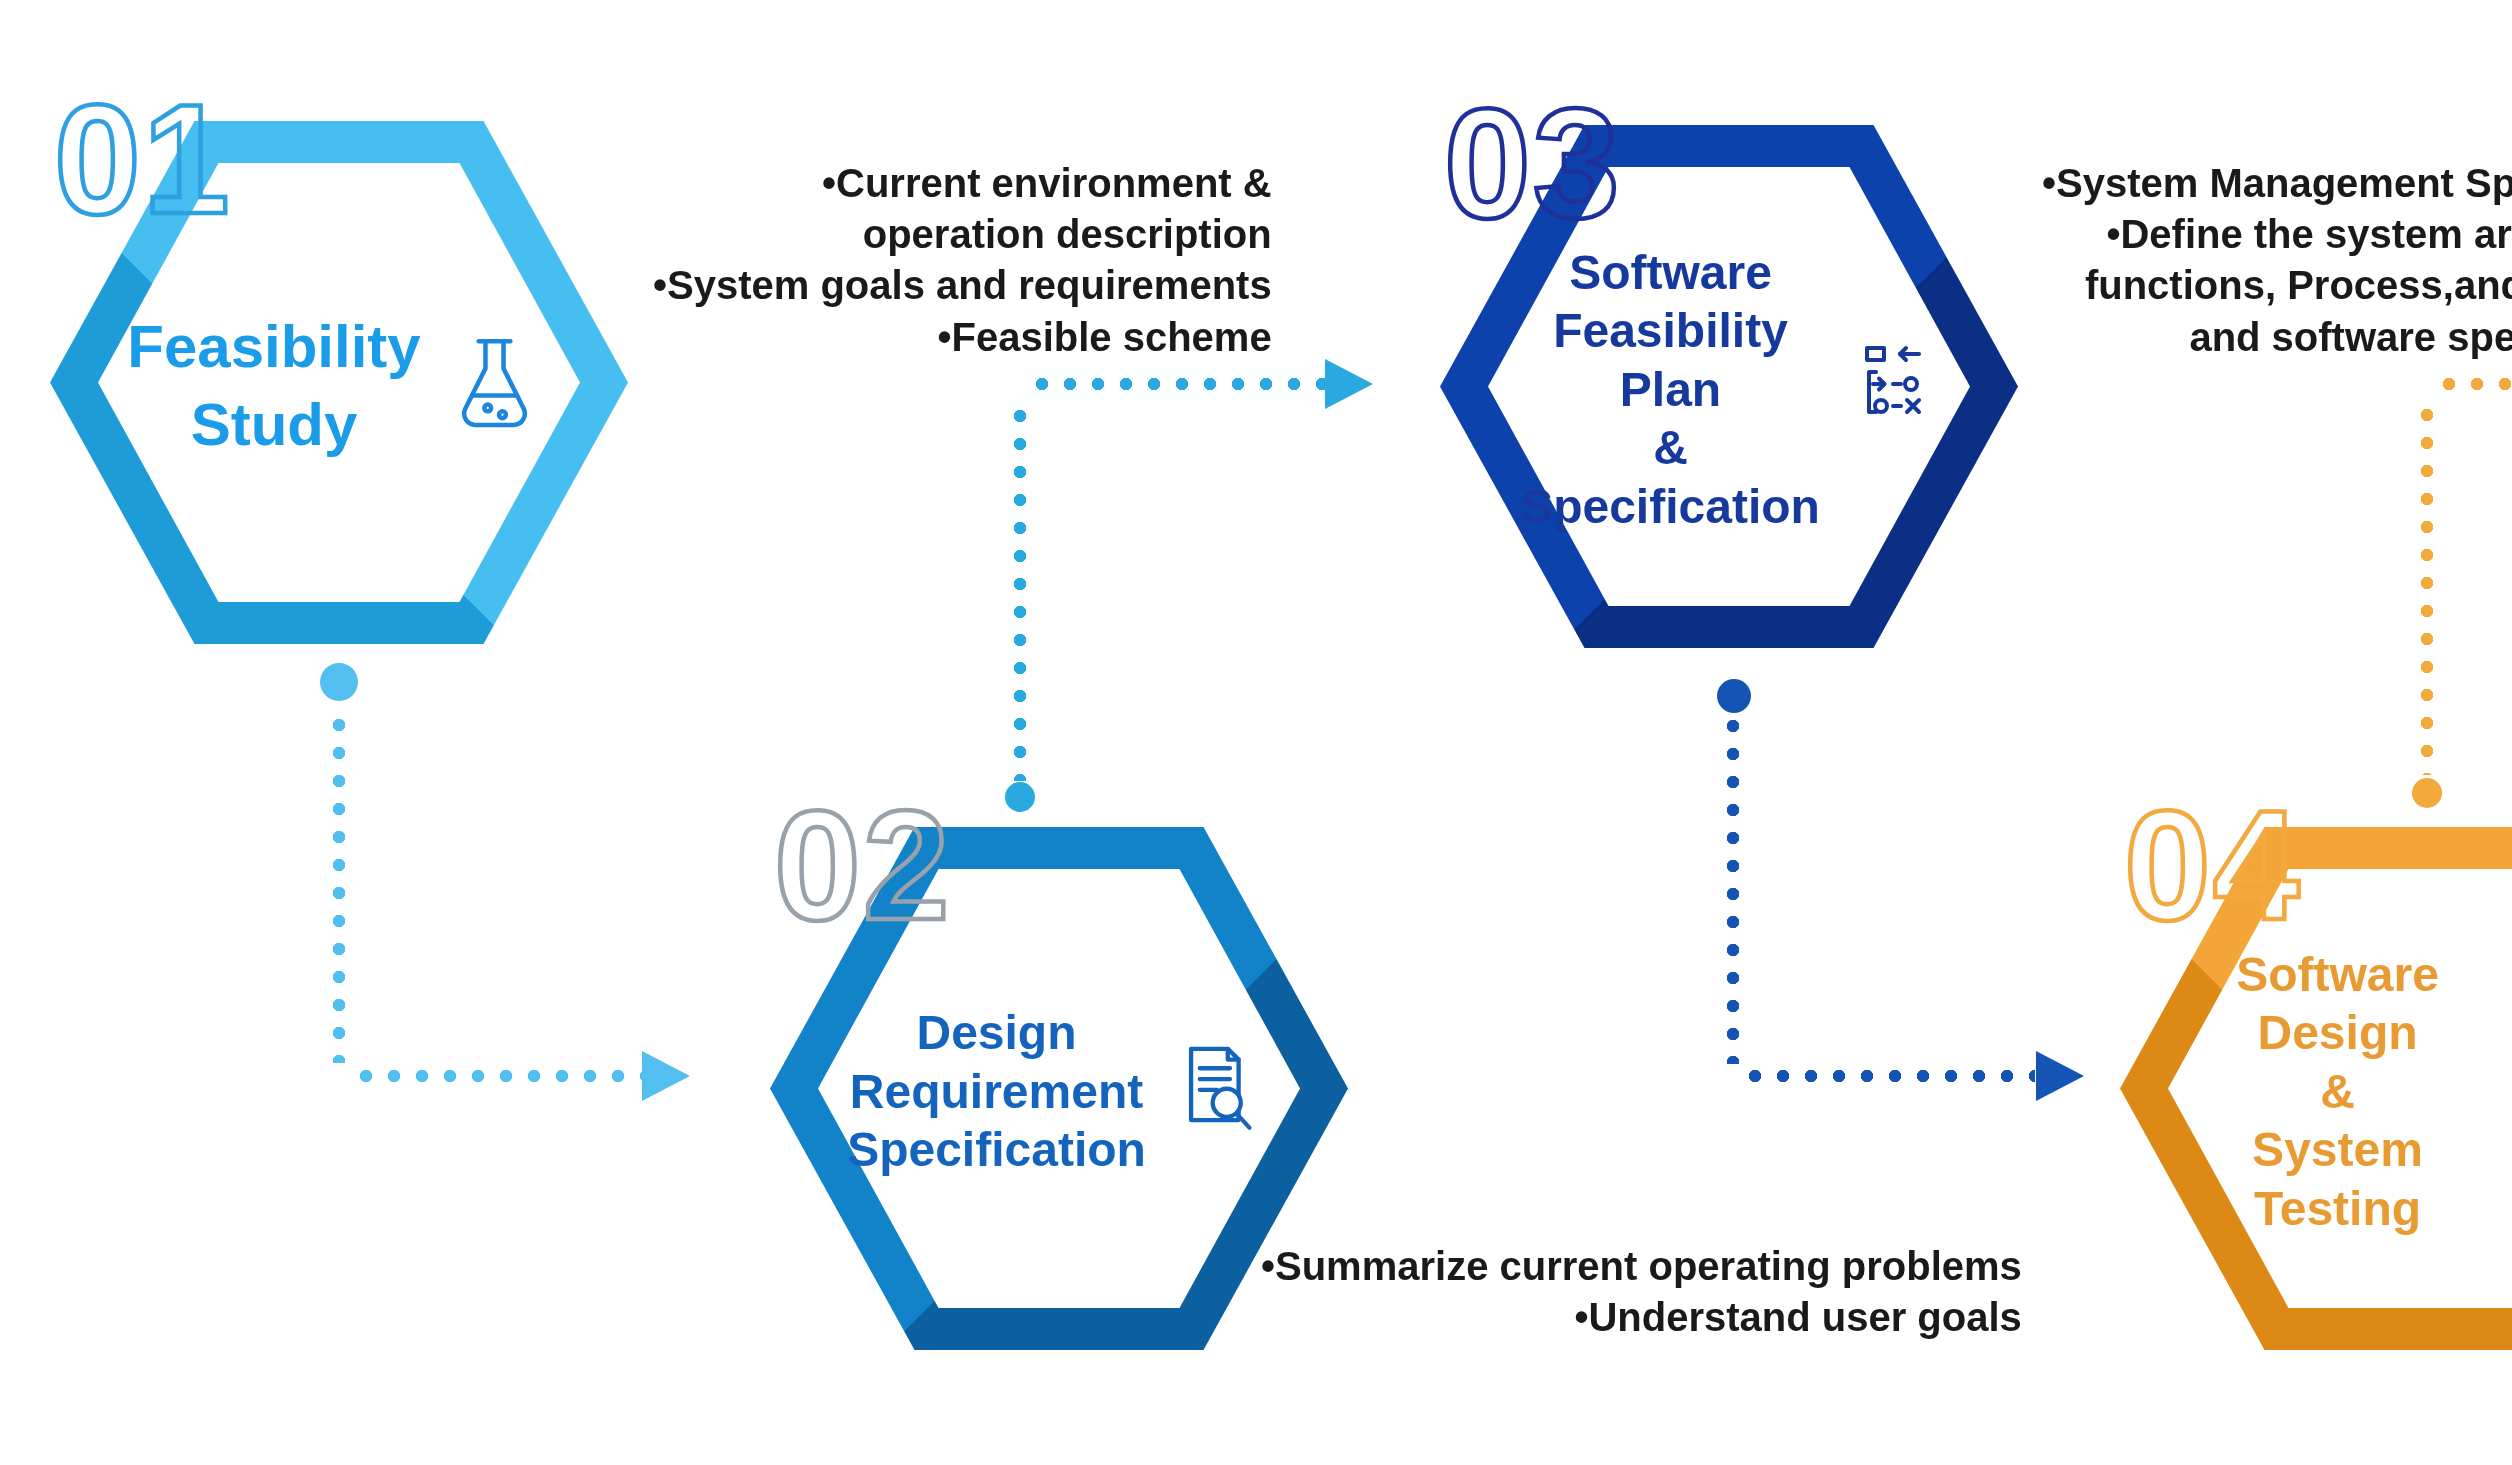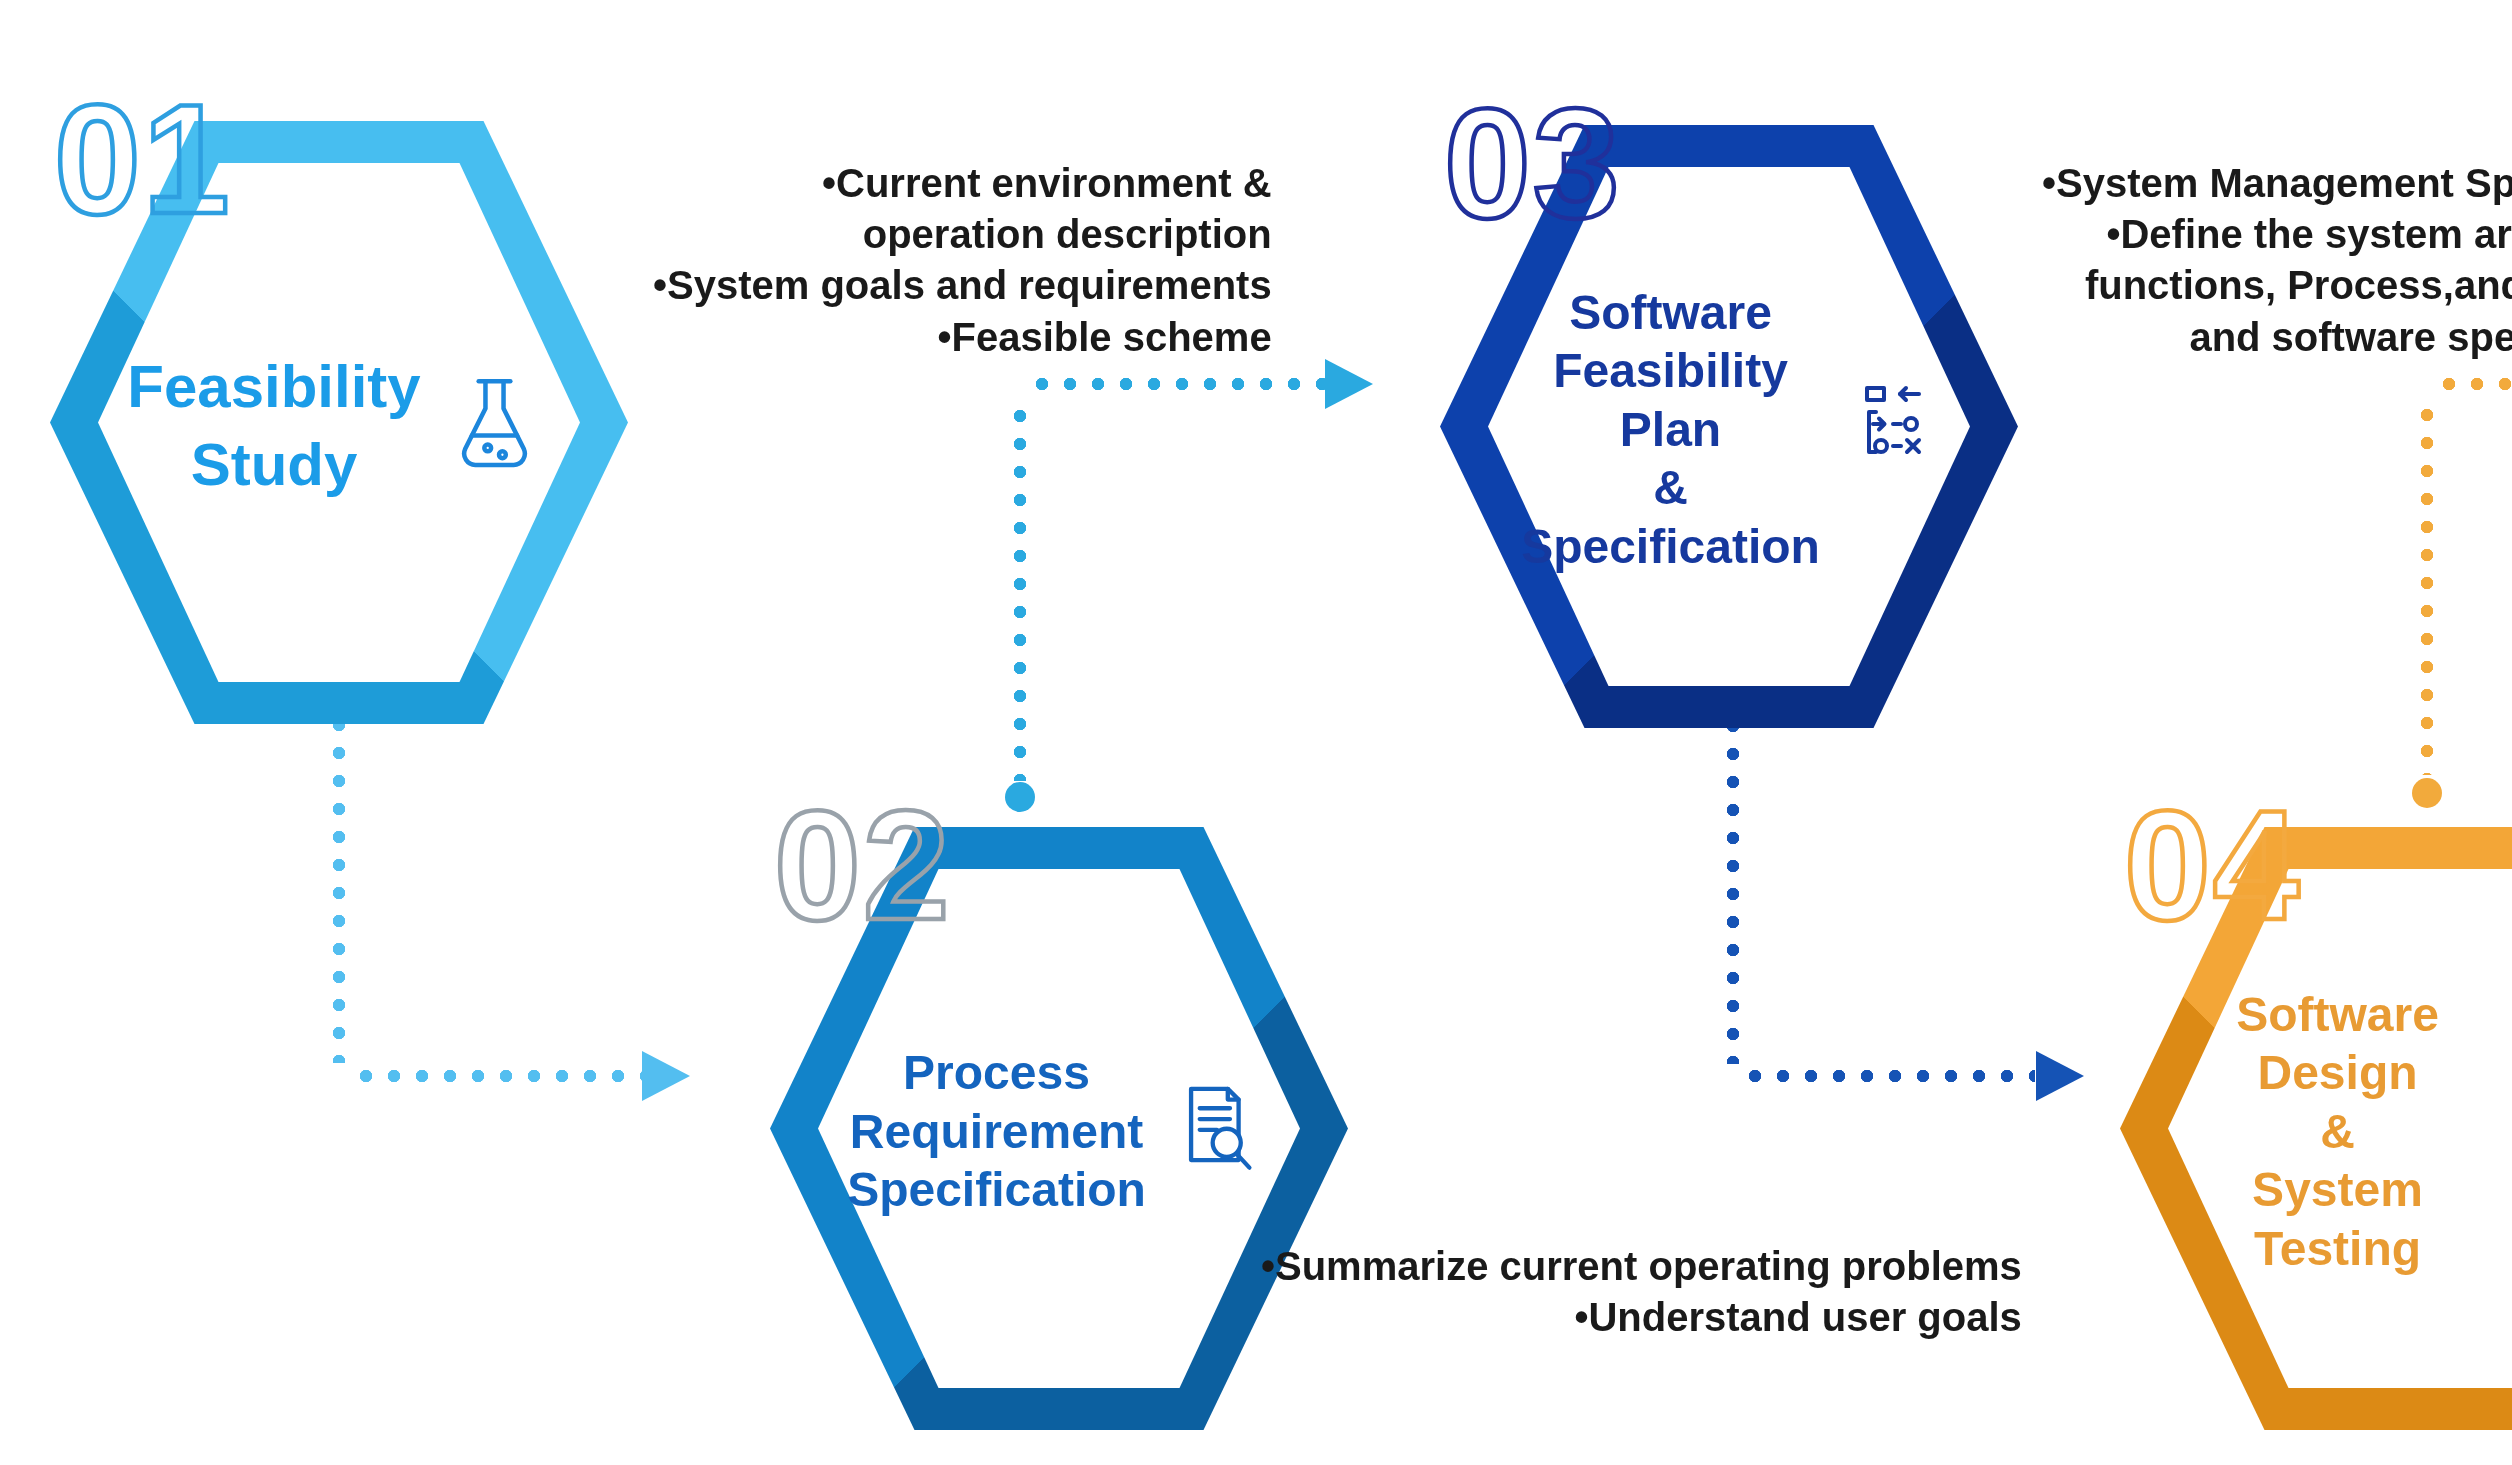--- a/index.html
+++ b/index.html
@@ -4,21 +4,21 @@
 <style>
   * { margin:0; padding:0; box-sizing:border-box; }
   html,body { width:3454px; height:1466px; }
   body {
     font-family:"Liberation Sans","DejaVu Sans",sans-serif;
     background:#fff; position:relative; overflow:hidden;
   }
   .canvas { position:absolute; inset:0; background:#fff; }
 
   
-  .hex-wrap { position:absolute; width:578px; height:603px; }
+  .hex-wrap { position:absolute; width:578px; height:523px; }
   .hex { position:absolute; clip-path:polygon(25% 0,75% 0,100% 50%,75% 100%,25% 100%,0 50%); }
   .hex.main {
     inset:0;
     background:linear-gradient(var(--ang,45deg), var(--shadow) 0 42%, var(--main) 42%);
   }
   .hex.inner { left:48px; right:48px; top:42px; bottom:42px; background:#fff; }
 
   .step-number {
     position:absolute; left:4px; top:-40px; z-index:6;
     font-size:156px; font-weight:700; line-height:1; letter-spacing:2px;
@@ -122,21 +122,21 @@
       </svg>
     </div>
   </div>
 
   <div class="hex-wrap s2" style="--main: #1283C9; --shadow: #0C60A0; --num: #99A2AA; --title: #1464BE; --iconc: #1464BE;">
     <div class="hex main"></div>
     <div class="hex inner"></div>
     <div class="step-number">02</div>
     <div class="hex-content">
       <div class="title">
-        <div>Process</div>
+        <div>Design</div>
         <div>Requirement</div>
         <div>Specification</div>
       </div>
       <svg class="icon" viewBox="0 0 100 100" width="108" height="108" fill="none" stroke="currentColor" stroke-width="4" stroke-linecap="round" stroke-linejoin="round">
         <path d="M26 10 h34 l10 10 v56 h-44 z"></path>
         <path d="M60 10 v10 h10"></path>
         <path d="M34 28 h28 M34 38 h28 M34 48 h16"></path>
         <circle cx="59" cy="60" r="13" fill="#ffffff"></circle>
         <path d="M68 70 l12 13"></path>
       </svg>

